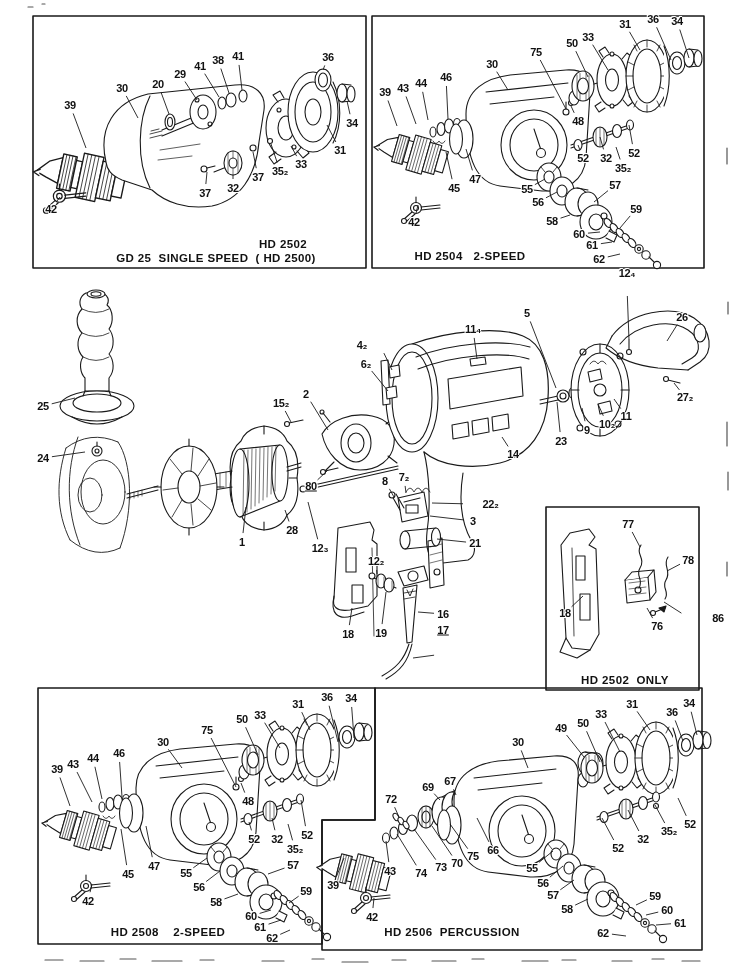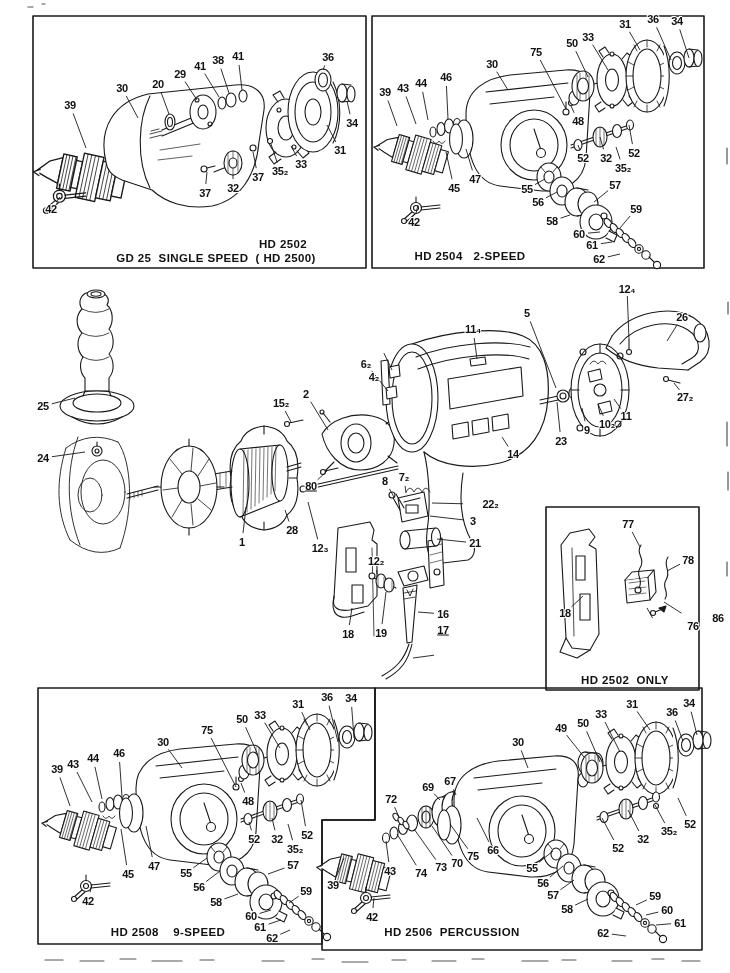--- a/index.html
+++ b/index.html
@@ -571,36 +571,36 @@
       <div class="lbl" style="left: 348px; top: 634px;">18</div>
       <div class="lbl" style="left: 381px; top: 633px;">19</div>
       <div class="lbl" style="left: 443px; top: 614px;">16</div>
       <div class="lbl" style="left: 443px; top: 630px; text-decoration: underline;">17</div>
       <div class="lbl" style="left: 376px; top: 561px;">12₂</div>
       <div class="lbl" style="left: 385px; top: 481px;">8</div>
       <div class="lbl" style="left: 404px; top: 477px;">7₂</div>
       <div class="lbl" style="left: 472px; top: 504px; padding-left: 37px;">22₂</div>
       <div class="lbl" style="left: 473px; top: 521px;">3</div>
       <div class="lbl" style="left: 475px; top: 543px;">21</div>
-      <div class="lbl" style="left: 374px; top: 345px; margin-top: 32px;">4₂</div>
+      <div class="lbl" style="left: 362px; top: 345px;">4₂</div>
       <div class="lbl" style="left: 366px; top: 364px;">6₂</div>
       <div class="lbl" style="left: 473px; top: 329px;">11₄</div>
       <div class="lbl" style="left: 527px; top: 313px;">5</div>
-      <div class="lbl" style="left: 627px; top: 289px; text-align: center;">12₄</div>
+      <div class="lbl" style="left: 627px; top: 273px; text-align: center;">12₄</div>
       <div class="lbl" style="left: 682px; top: 317px;">26</div>
       <div class="lbl" style="left: 685px; top: 397px;">27₂</div>
       <div class="lbl" style="left: 626px; top: 416px;">11</div>
       <div class="lbl" style="left: 607px; top: 424px;">10₂</div>
       <div class="lbl" style="left: 587px; top: 430px;">9</div>
       <div class="lbl" style="left: 561px; top: 441px;">23</div>
       <div class="lbl" style="left: 513px; top: 454px;">14</div>
       <div class="lbl" style="left: 628px; top: 524px;">77</div>
       <div class="lbl" style="left: 688px; top: 560px;">78</div>
       <div class="lbl" style="left: 565px; top: 613px;">18</div>
-      <div class="lbl" style="left: 657px; top: 626px; margin-left: 36px;">76</div>
+      <div class="lbl" style="left: 657px; top: 626px;">76</div>
       <div class="lbl" style="left: 718px; top: 618px;">86</div>
       <div class="lbl" style="left: 57px; top: 769px;">39</div>
       <div class="lbl" style="left: 73px; top: 764px;">43</div>
       <div class="lbl" style="left: 93px; top: 758px;">44</div>
       <div class="lbl" style="left: 119px; top: 753px;">46</div>
       <div class="lbl" style="left: 163px; top: 742px;">30</div>
       <div class="lbl" style="left: 207px; top: 730px;">75</div>
       <div class="lbl" style="left: 242px; top: 719px;">50</div>
       <div class="lbl" style="left: 260px; top: 715px;">33</div>
       <div class="lbl" style="left: 298px; top: 704px;">31</div>
@@ -649,17 +649,17 @@
       <div class="lbl" style="left: 680px; top: 923px;">61</div>
       <div class="lbl" style="left: 603px; top: 933px;">62</div>
       <div class="lbl" style="left: 618px; top: 848px;">52</div>
       <div class="lbl" style="left: 643px; top: 839px;">32</div>
       <div class="lbl" style="left: 669px; top: 831px;">35₂</div>
       <div class="lbl" style="left: 690px; top: 824px;">52</div>
       <div class="cap" style="left: 283px; top: 245px;">HD 2502</div>
       <div class="cap" style="left: 216px; top: 259px;">GD 25  SINGLE SPEED  ( HD 2500)</div>
       <div class="cap" style="left: 470px; top: 257px;">HD 2504   2-SPEED</div>
       <div class="cap" style="left: 625px; top: 681px;">HD 2502  ONLY</div>
-      <div class="cap" style="left: 168px; top: 933px;">HD 2508    9-SPEED</div>
+      <div class="cap" style="left: 168px; top: 933px;">HD 2508    2-SPEED</div>
       <div class="cap" style="left: 452px; top: 933px;">HD 2506  PERCUSSION</div>
     </div>
 
 </div>
 
 </body></html>

